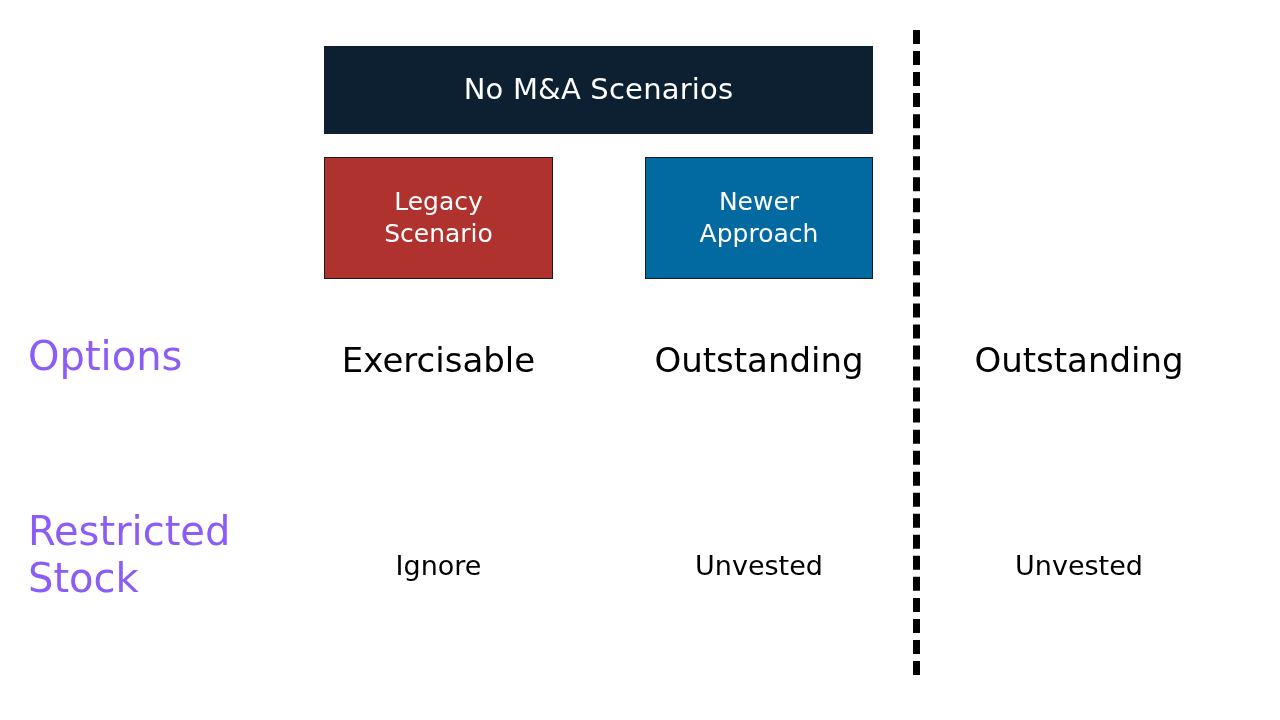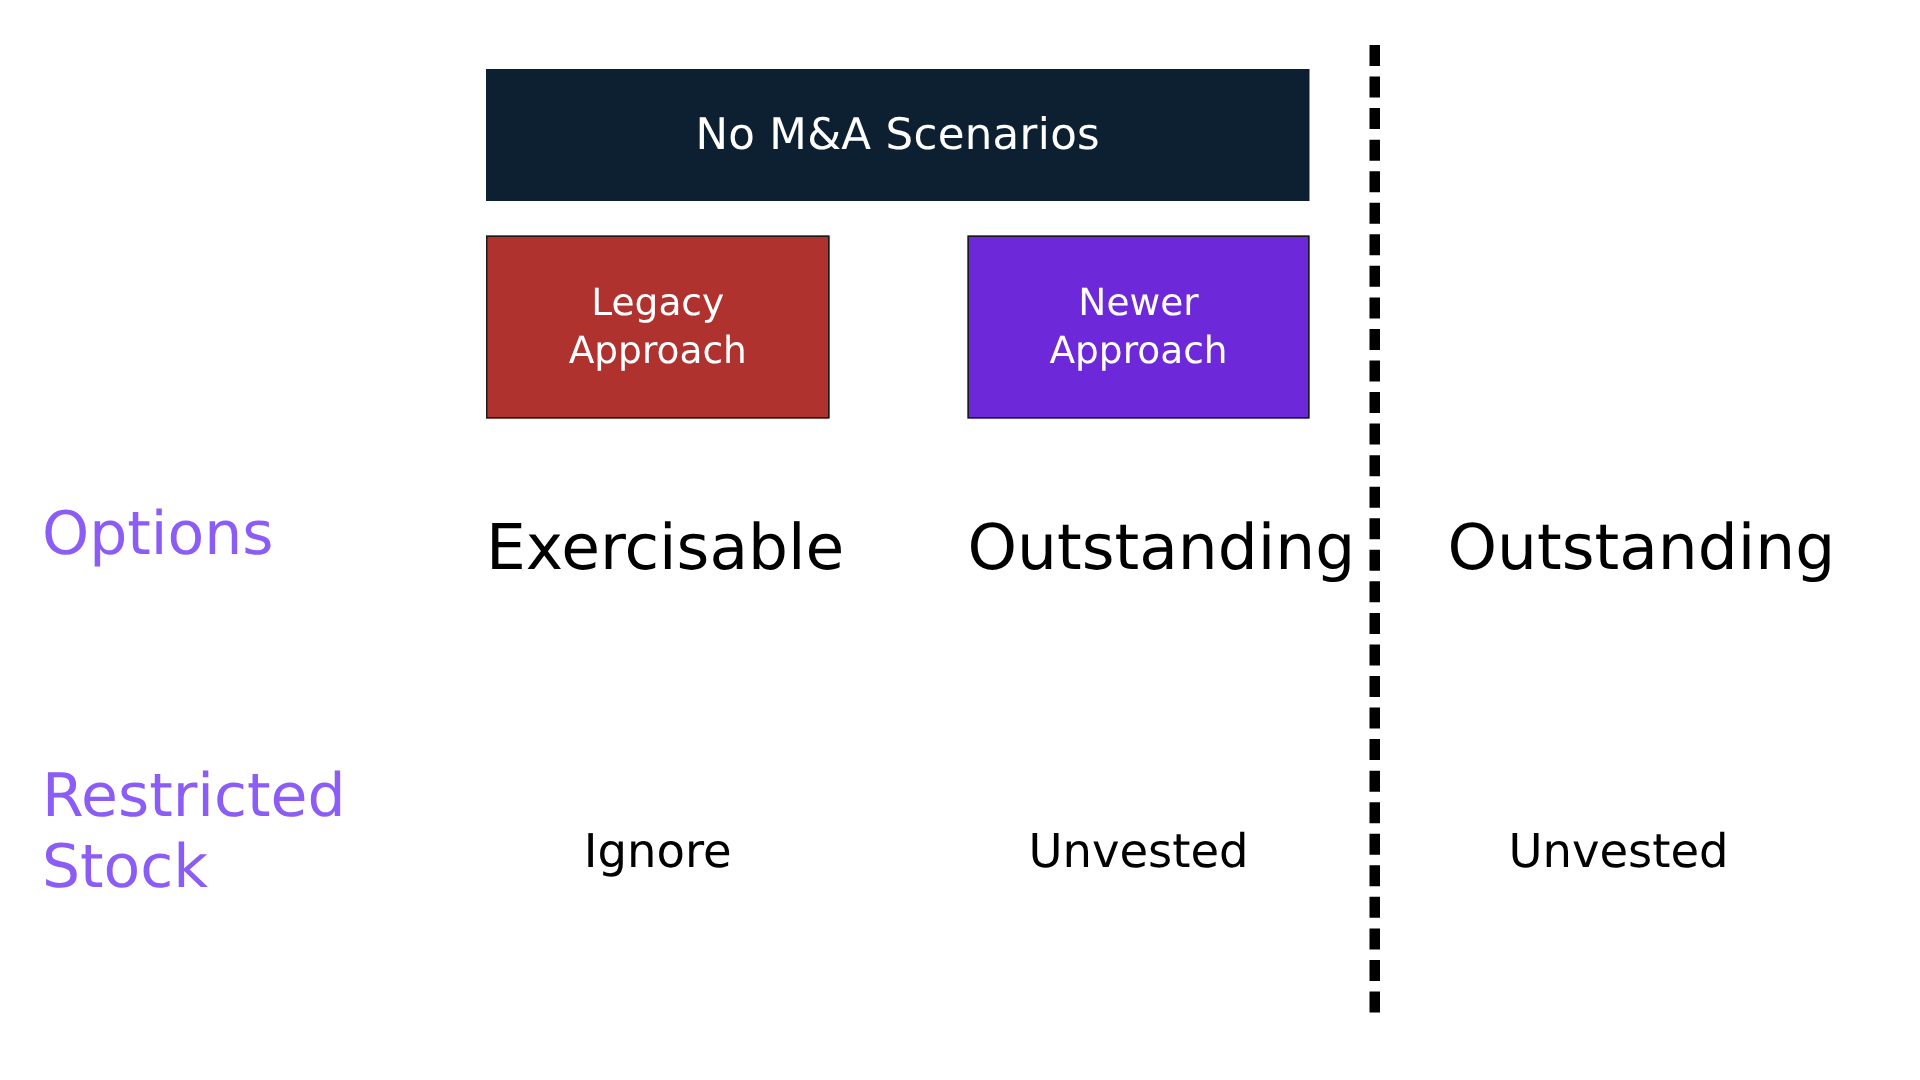--- a/index.html
+++ b/index.html
@@ -69,21 +69,21 @@
   }
 
   .colbox-legacy {
     left: 324px;
     width: 229px;
     background: #B0322F;
   }
   .colbox-newer {
     left: 645px;
     width: 228px;
-    background: #6d28d9;
+    background: #0369a1;
   }
   .colbox-mna {
     left: 965px;
     width: 228px;
     background: #E9822F;
   }
 
   
   .divider {
     position: absolute;
@@ -105,48 +105,48 @@
     color: #8b5cf6;
     text-align: left;
     white-space: pre-line;
   }
   .row-label-options { top: 333px; }
   .row-label-rs { top: 508px; }
 
   
   .cell {
     position: absolute;
-    font-size: 42px;
+    font-size: 34px;
     font-weight: 400;
     line-height: 1.2;
     color: #000000;
     text-align: center;
     white-space: nowrap;
   }
   .col-1 { left: 324px; width: 229px; }
   .col-2 { left: 645px; width: 228px; }
   .col-3 { left: 965px; width: 228px; }
 
   .row-1 { top: 340px; }
   .row-2 { top: 550px; }
 
-  .row-2.cell { font-size: 31px; }
+  .row-2.cell { font-size: 27px; }
 </style>
 </head>
 <body>
 
 <div id="slide">
 
   <div class="banner">
     <span class="banner-text">No M&amp;A Scenarios</span>
   </div>
 
   <div class="colbox colbox-legacy">
     <span class="colbox-text">Legacy
-Approach</span>
+Scenario</span>
   </div>
 
   <div class="colbox colbox-newer">
     <span class="colbox-text">Newer
 Approach</span>
   </div>
 
 
   <div class="divider"></div>
 

